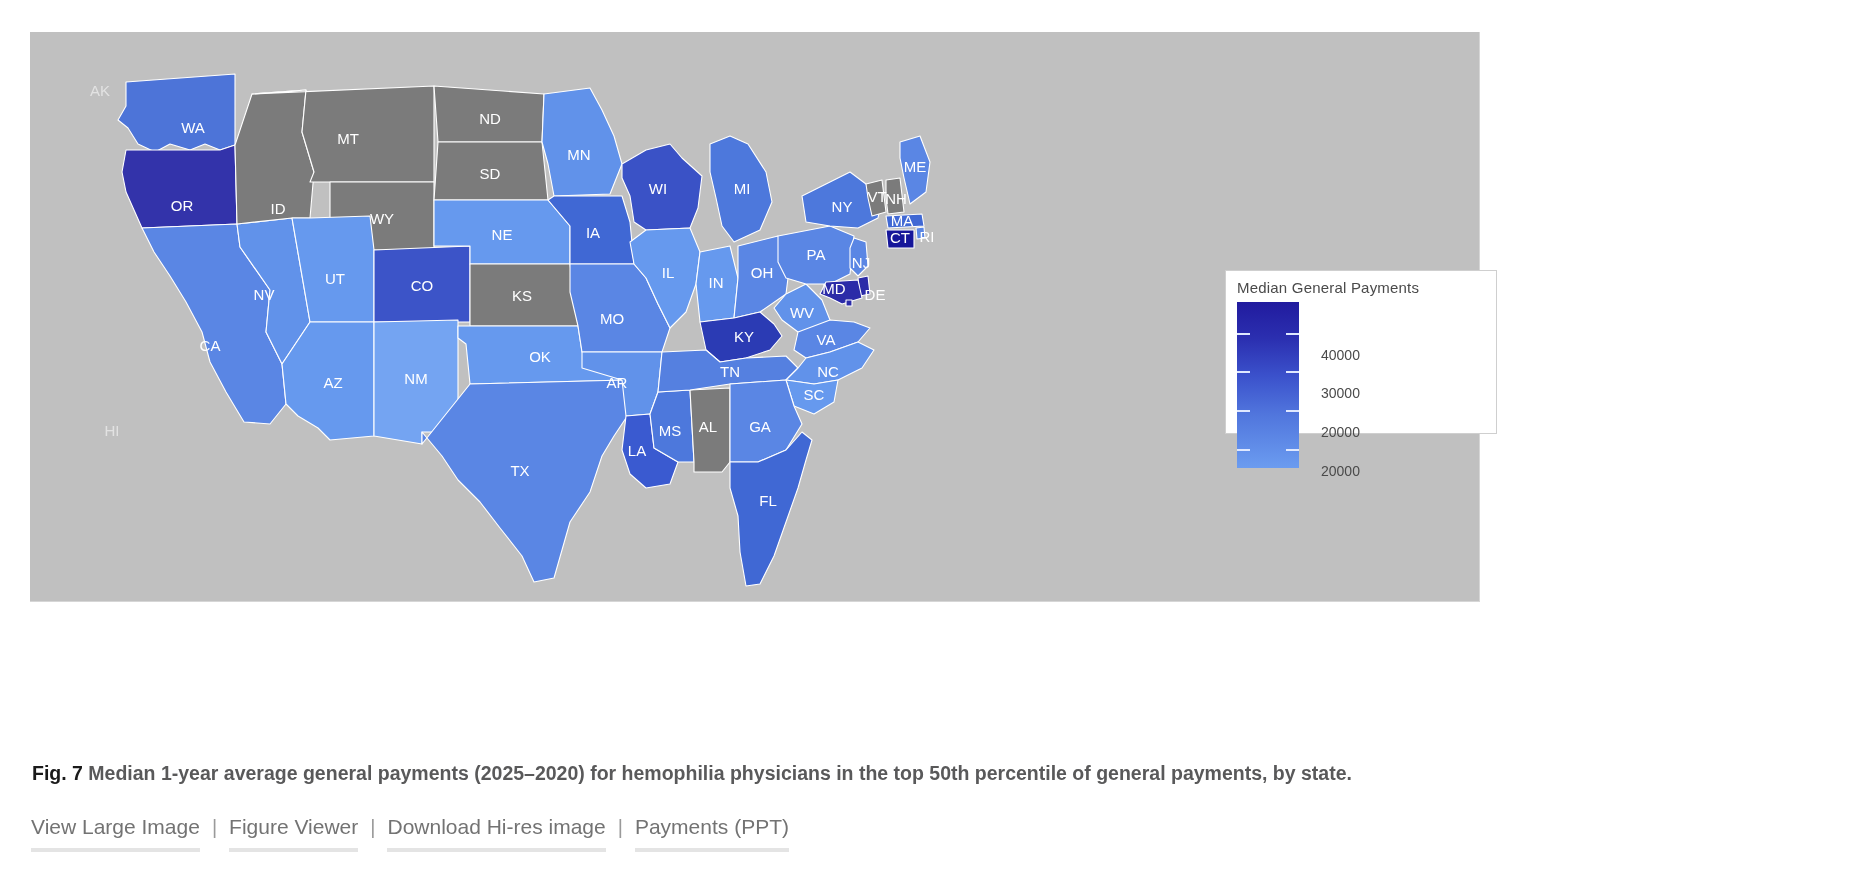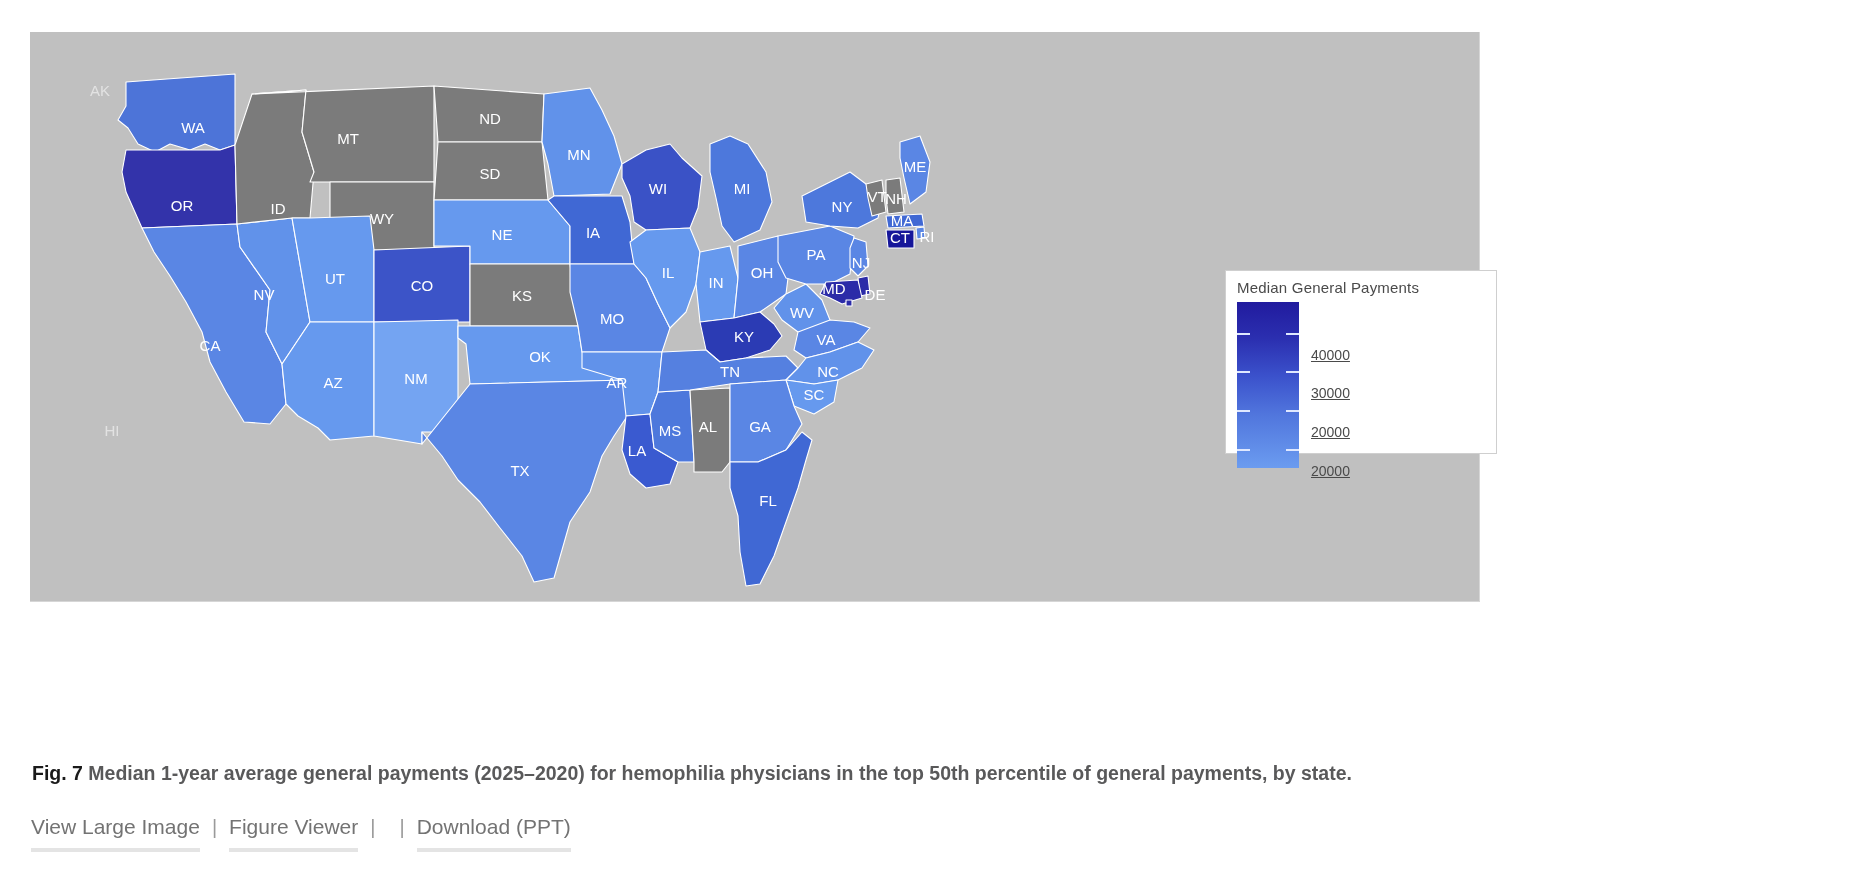--- a/index.html
+++ b/index.html
@@ -61,21 +61,21 @@
     text-anchor: middle;
     dominant-baseline: middle;
   }
 
   
   #legend-box {
     position: absolute;
     left: 1195px;
     top: 238px;
     width: 272px;
-    height: 184px;
+    height: 164px;
     background: #ffffff;
     border: 1px solid #cfcfcf;
     box-sizing: border-box;
   }
   #legend-title {
     position: absolute;
     left: 11px;
     top: 8px;
     font-size: 15px;
     color: #4a4a4a;
@@ -108,26 +108,25 @@
     position: absolute;
     top: 0;
     width: 13px;
     height: 2px;
     background: #dfe8ff;
   }
   .legend-tick .tick-left { left: 0; }
   .legend-tick .tick-right { right: 0; }
   .legend-tick-label {
     position: absolute;
-    left: 85px;
+    left: 95px;
     font-size: 14px;
     color: #4a4a4a;
     white-space: nowrap;
     transform: translateY(-50%);
-    text-decoration: underline;
   }
 
   
   #caption {
     position: absolute;
     left: 32px;
     top: 760px;
     width: 1800px;
     font-size: 19.5px;
     font-weight: bold;
@@ -322,17 +321,18 @@
   <div id="caption">
     <span id="caption-figno">Fig. 7</span>
     <span id="caption-body"> Median 1-year average general payments (2025–2020) for hemophilia physicians in the top 50th percentile of general payments, by state.</span>
   </div>
 
   <div id="links-row">
       <a class="fig-link" href="#">View Large Image</a>
       <span class="link-sep">|</span>
       <a class="fig-link" href="#">Figure Viewer</a>
       <span class="link-sep">|</span>
+      <a class="fig-link" href="#">Download Hi-res image</a>
       <span class="link-sep">|</span>
-      <a class="fig-link" href="#">Download (PPT)</a>
+      <a class="fig-link" href="#">Payments (PPT)</a>
     </div>
 
 </div>
 
 </body></html>

